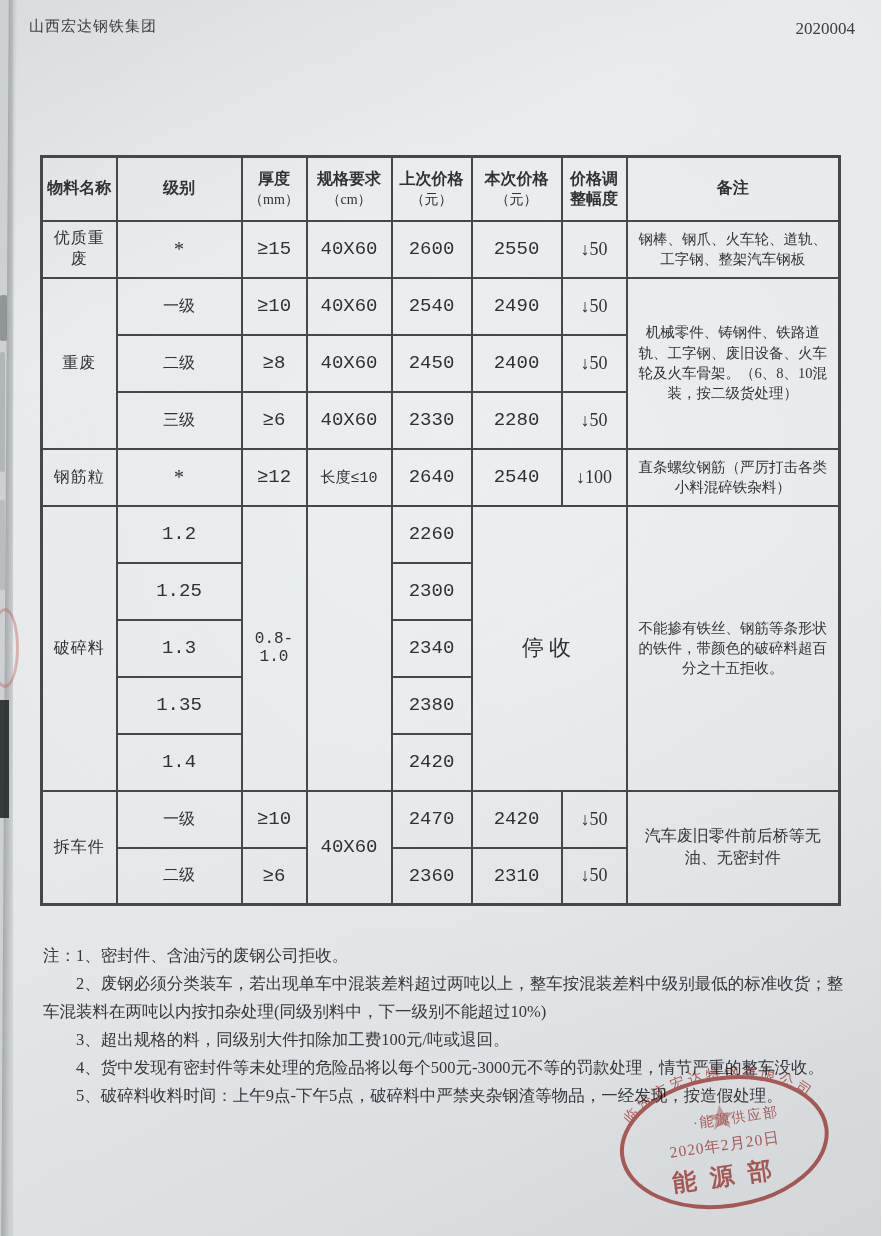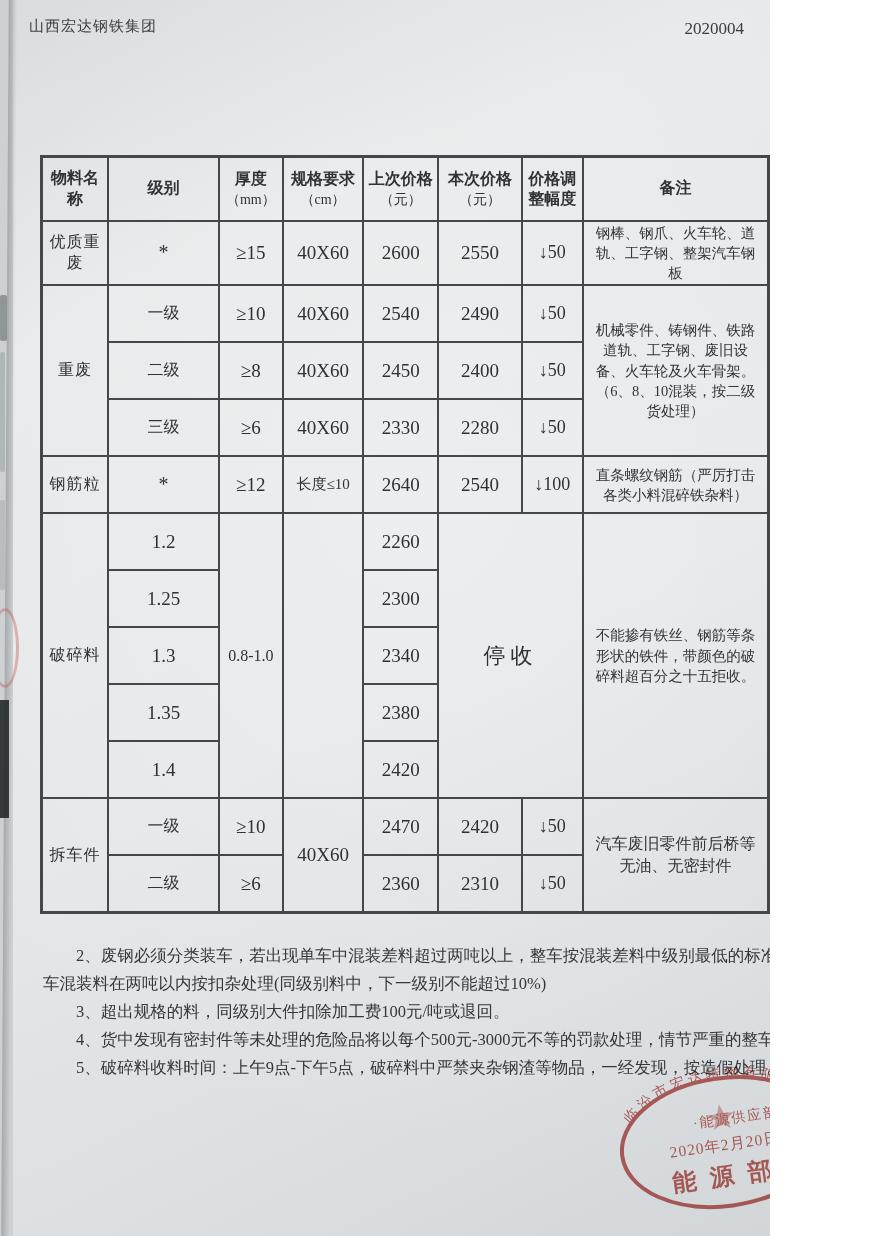--- a/index.html
+++ b/index.html
@@ -1,17 +1,17 @@
 <!DOCTYPE html>
 <html><head>
 <meta charset="utf-8">
 <style>
   html,body{margin:0;padding:0;}
   body{width:882px;height:1236px;font-family:"Liberation Serif","DejaVu Serif",serif;}
-  .page{position:relative;width:770px;height:1236px;overflow:hidden;color:#33363a;
+  .page{position:relative;width:881px;height:1236px;overflow:hidden;color:#33363a;
     background:
       radial-gradient(130% 90% at 55% 40%, rgba(255,255,255,0.25), rgba(0,0,0,0) 60%),
       linear-gradient(155deg,#d9dcde 0%,#e7e9ea 22%,#e5e8e9 55%,#dcdfe1 82%,#d3d6d8 100%);
   }
   
   .underlay{position:absolute;left:0;top:0;width:13px;height:1236px;background:#cdd1d3;}
   .paper-shadow-edge{position:absolute;left:5px;top:0;width:10px;height:1236px;
     background:linear-gradient(90deg,rgba(90,95,99,0.35),rgba(90,95,99,0) 85%);
     transform:skewX(-0.35deg);}
   .artifact{position:absolute;border-radius:2px;}
@@ -31,21 +31,21 @@
   .price th,.price td{border:2px solid #45474a;text-align:center;vertical-align:middle;
     padding:1px 3px;overflow:hidden;}
   .price thead tr{height:64px;}
   .price tbody tr{height:57px;}
   .price th{font-size:16px;font-weight:bold;color:#2f3236;}
   .price th .u{display:block;font-size:14px;font-weight:normal;margin-top:1px;}
   .adj-h span{display:inline-block;word-break:break-all;line-height:1.25;}
   td.mat{font-size:16px;letter-spacing:1px;color:#2f3236;}
   td.grade{font-size:16px;color:#2f3236;}
   td.star{font-size:20px;}
-  td.num{font-size:19px;color:#2e3135;font-family:Liberation Serif, serif;text-align:center;}
+  td.num{font-size:19px;color:#2e3135;font-family:Liberation Mono, monospace;text-align:center;}
   td.adj{font-size:18px;color:#2e3135;border-radius:10px;}
   td.rmk{font-size:14.5px;line-height:1.4;color:#313438;padding:1px 6px;}
   td.stop{font-size:22px;letter-spacing:5px;color:#2e3135;}
 
   .notes{position:absolute;left:43px;top:942px;width:802px;font-size:16.5px;line-height:28px;color:#34373b;}
   .notes p{margin:0;}
   .notes p.ind{text-indent:2em;}
   .footer-note{position:absolute;left:43px;top:1154px;width:700px;font-size:16.5px;color:#34373b;}
 
   .stamp{position:absolute;left:588px;top:1052px;transform:rotate(-8deg);mix-blend-mode:multiply;}
@@ -175,20 +175,21 @@
         <td class="grade">二级</td>
         <td class="num">≥6</td>
         <td class="num">2360</td>
         <td class="num">2310</td>
         <td class="adj">↓50</td>
       </tr>
     </tbody>
   </table>
 
   <div class="notes">
+    <p><span>注：</span><span>1、密封件、含油污的废钢公司拒收。</span></p>
     <p class="ind">2、废钢必须分类装车，若出现单车中混装差料超过两吨以上，整车按混装差料中级别最低的标准收货；整车混装料在两吨以内按扣杂处理(同级别料中，下一级别不能超过10%)</p>
     <p class="ind">3、超出规格的料，同级别大件扣除加工费100元/吨或退回。</p>
     <p class="ind">4、货中发现有密封件等未处理的危险品将以每个500元-3000元不等的罚款处理，情节严重的整车没收。</p>
     <p class="ind">5、破碎料收料时间：上午9点-下午5点，破碎料中严禁夹杂钢渣等物品，一经发现，按造假处理。</p>
   </div>
 
 
   <svg class="stamp" width="274" height="190" viewBox="0 0 274 190">
     <g fill="#b5413c" opacity="0.8">
       <ellipse cx="137" cy="90" rx="103" ry="64" fill="none" stroke="#b5413c" stroke-width="4"></ellipse>

